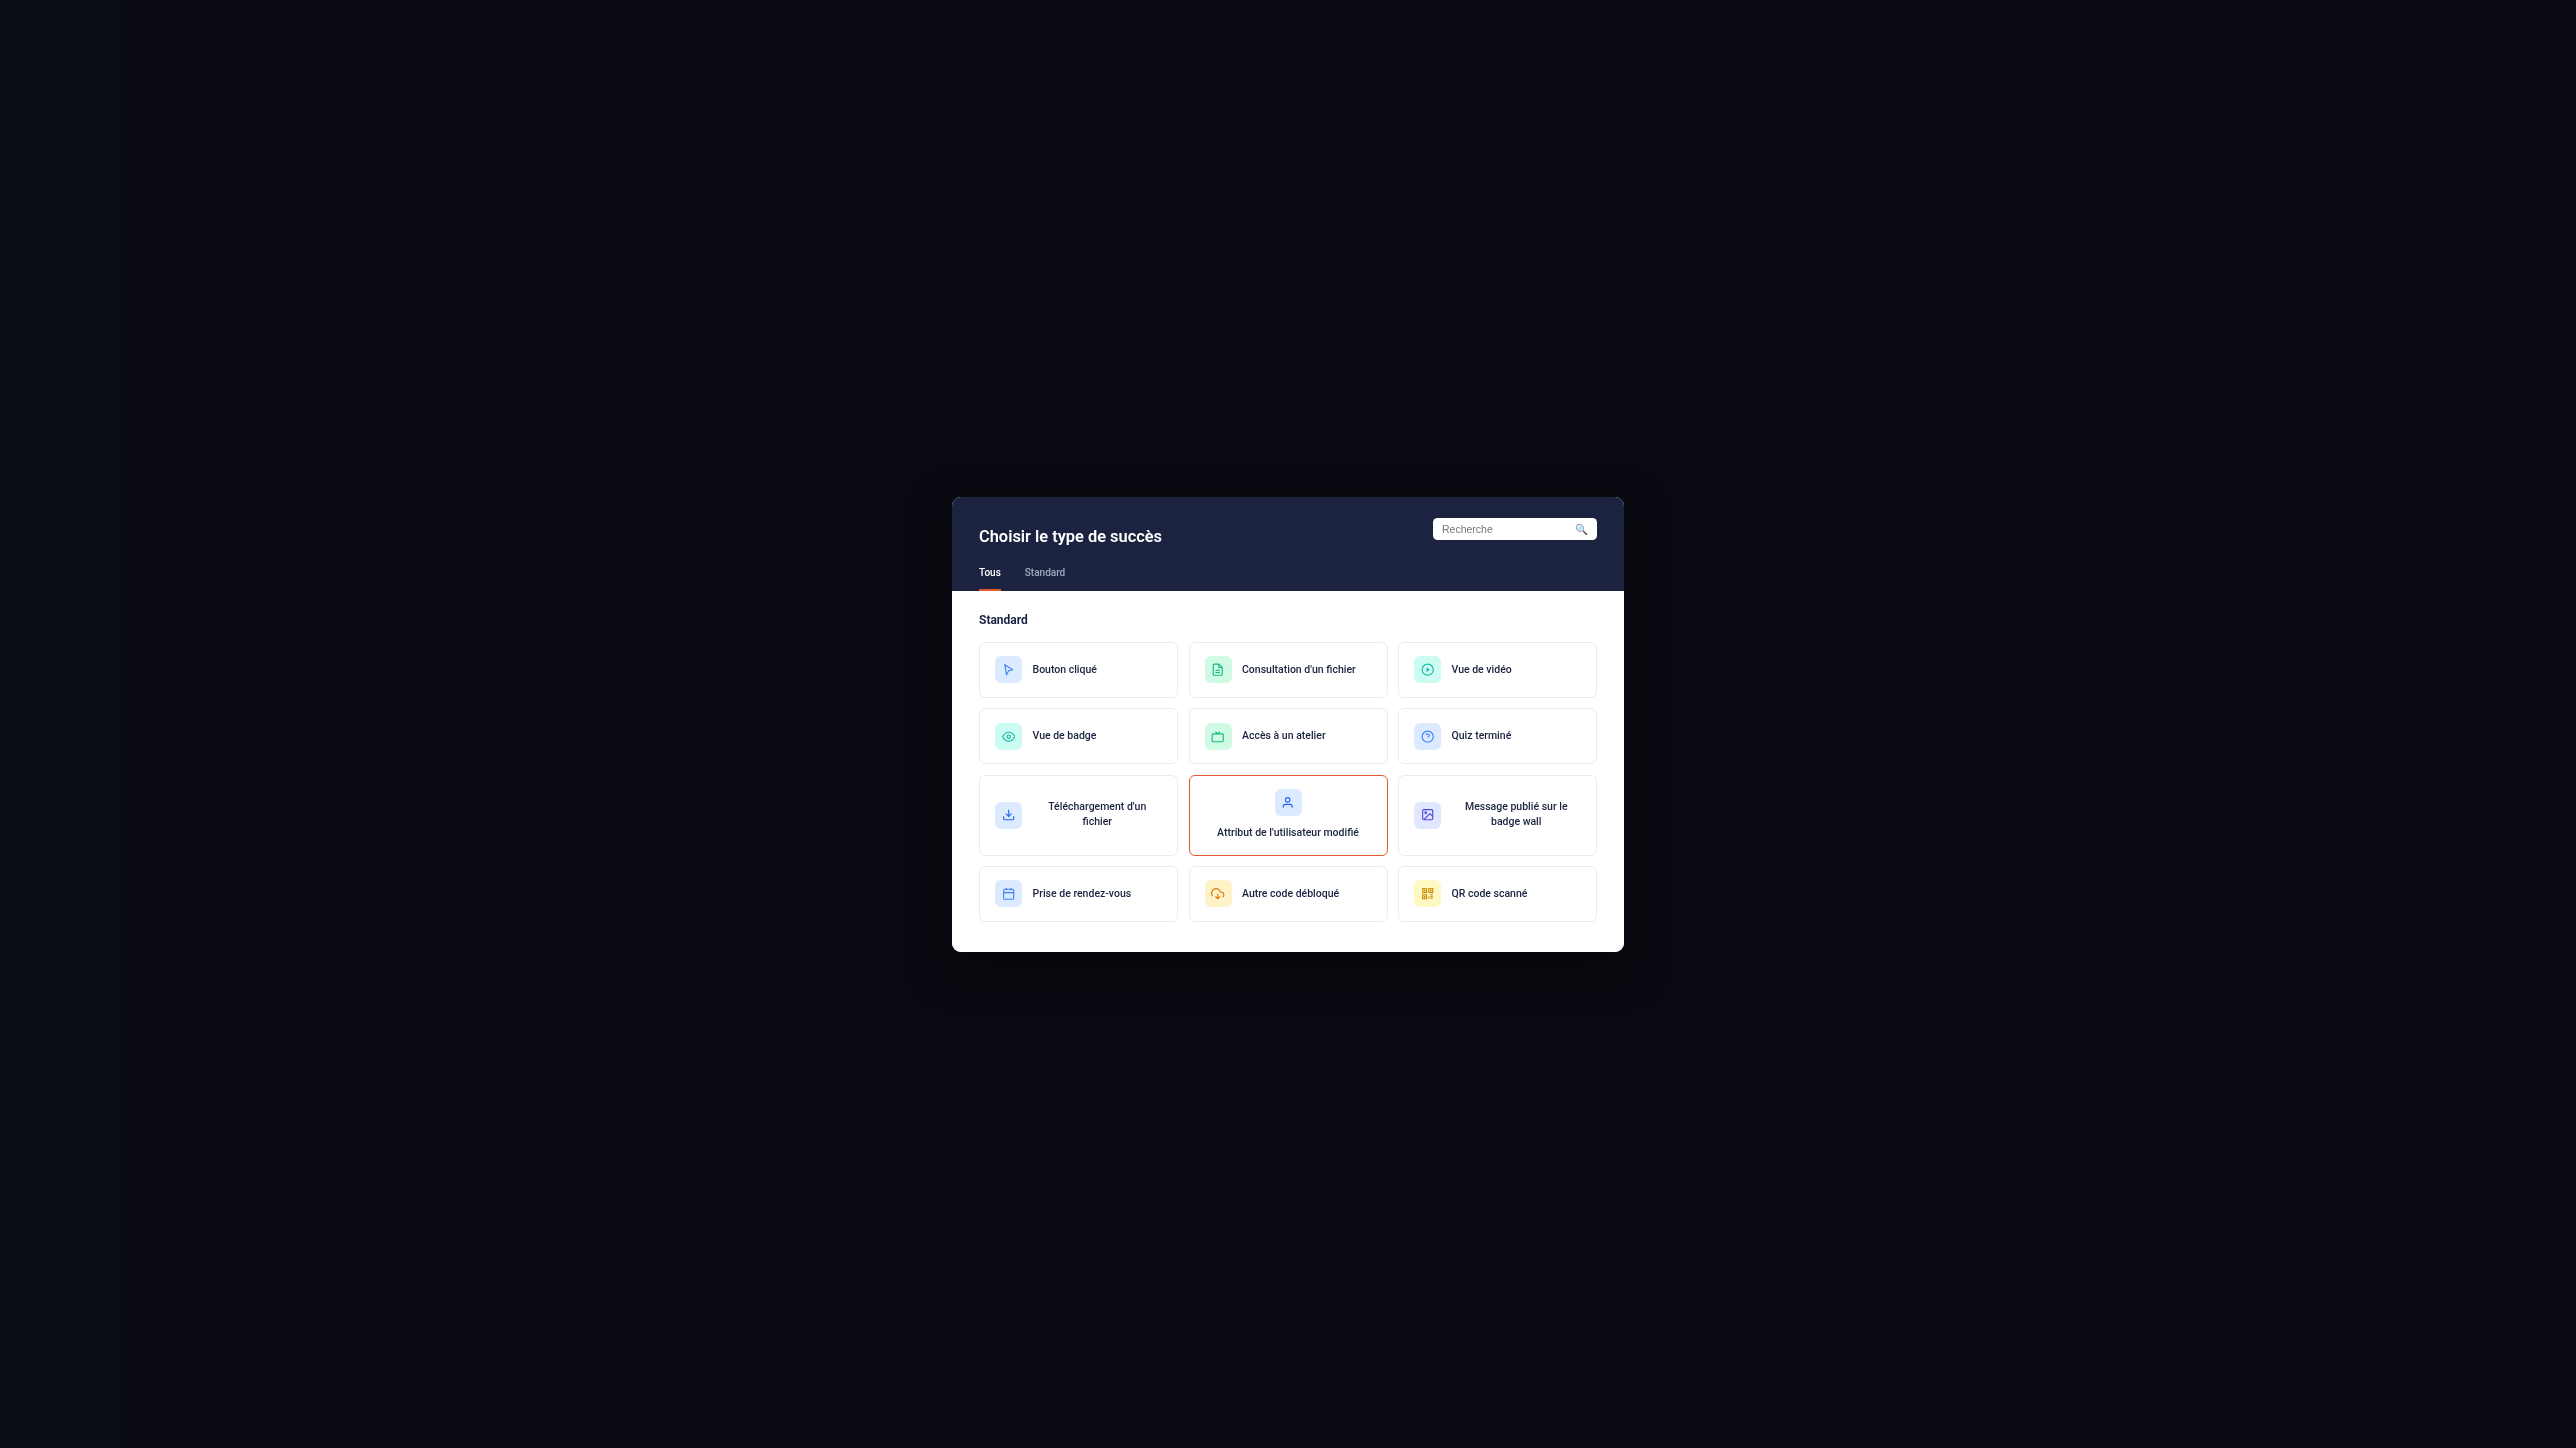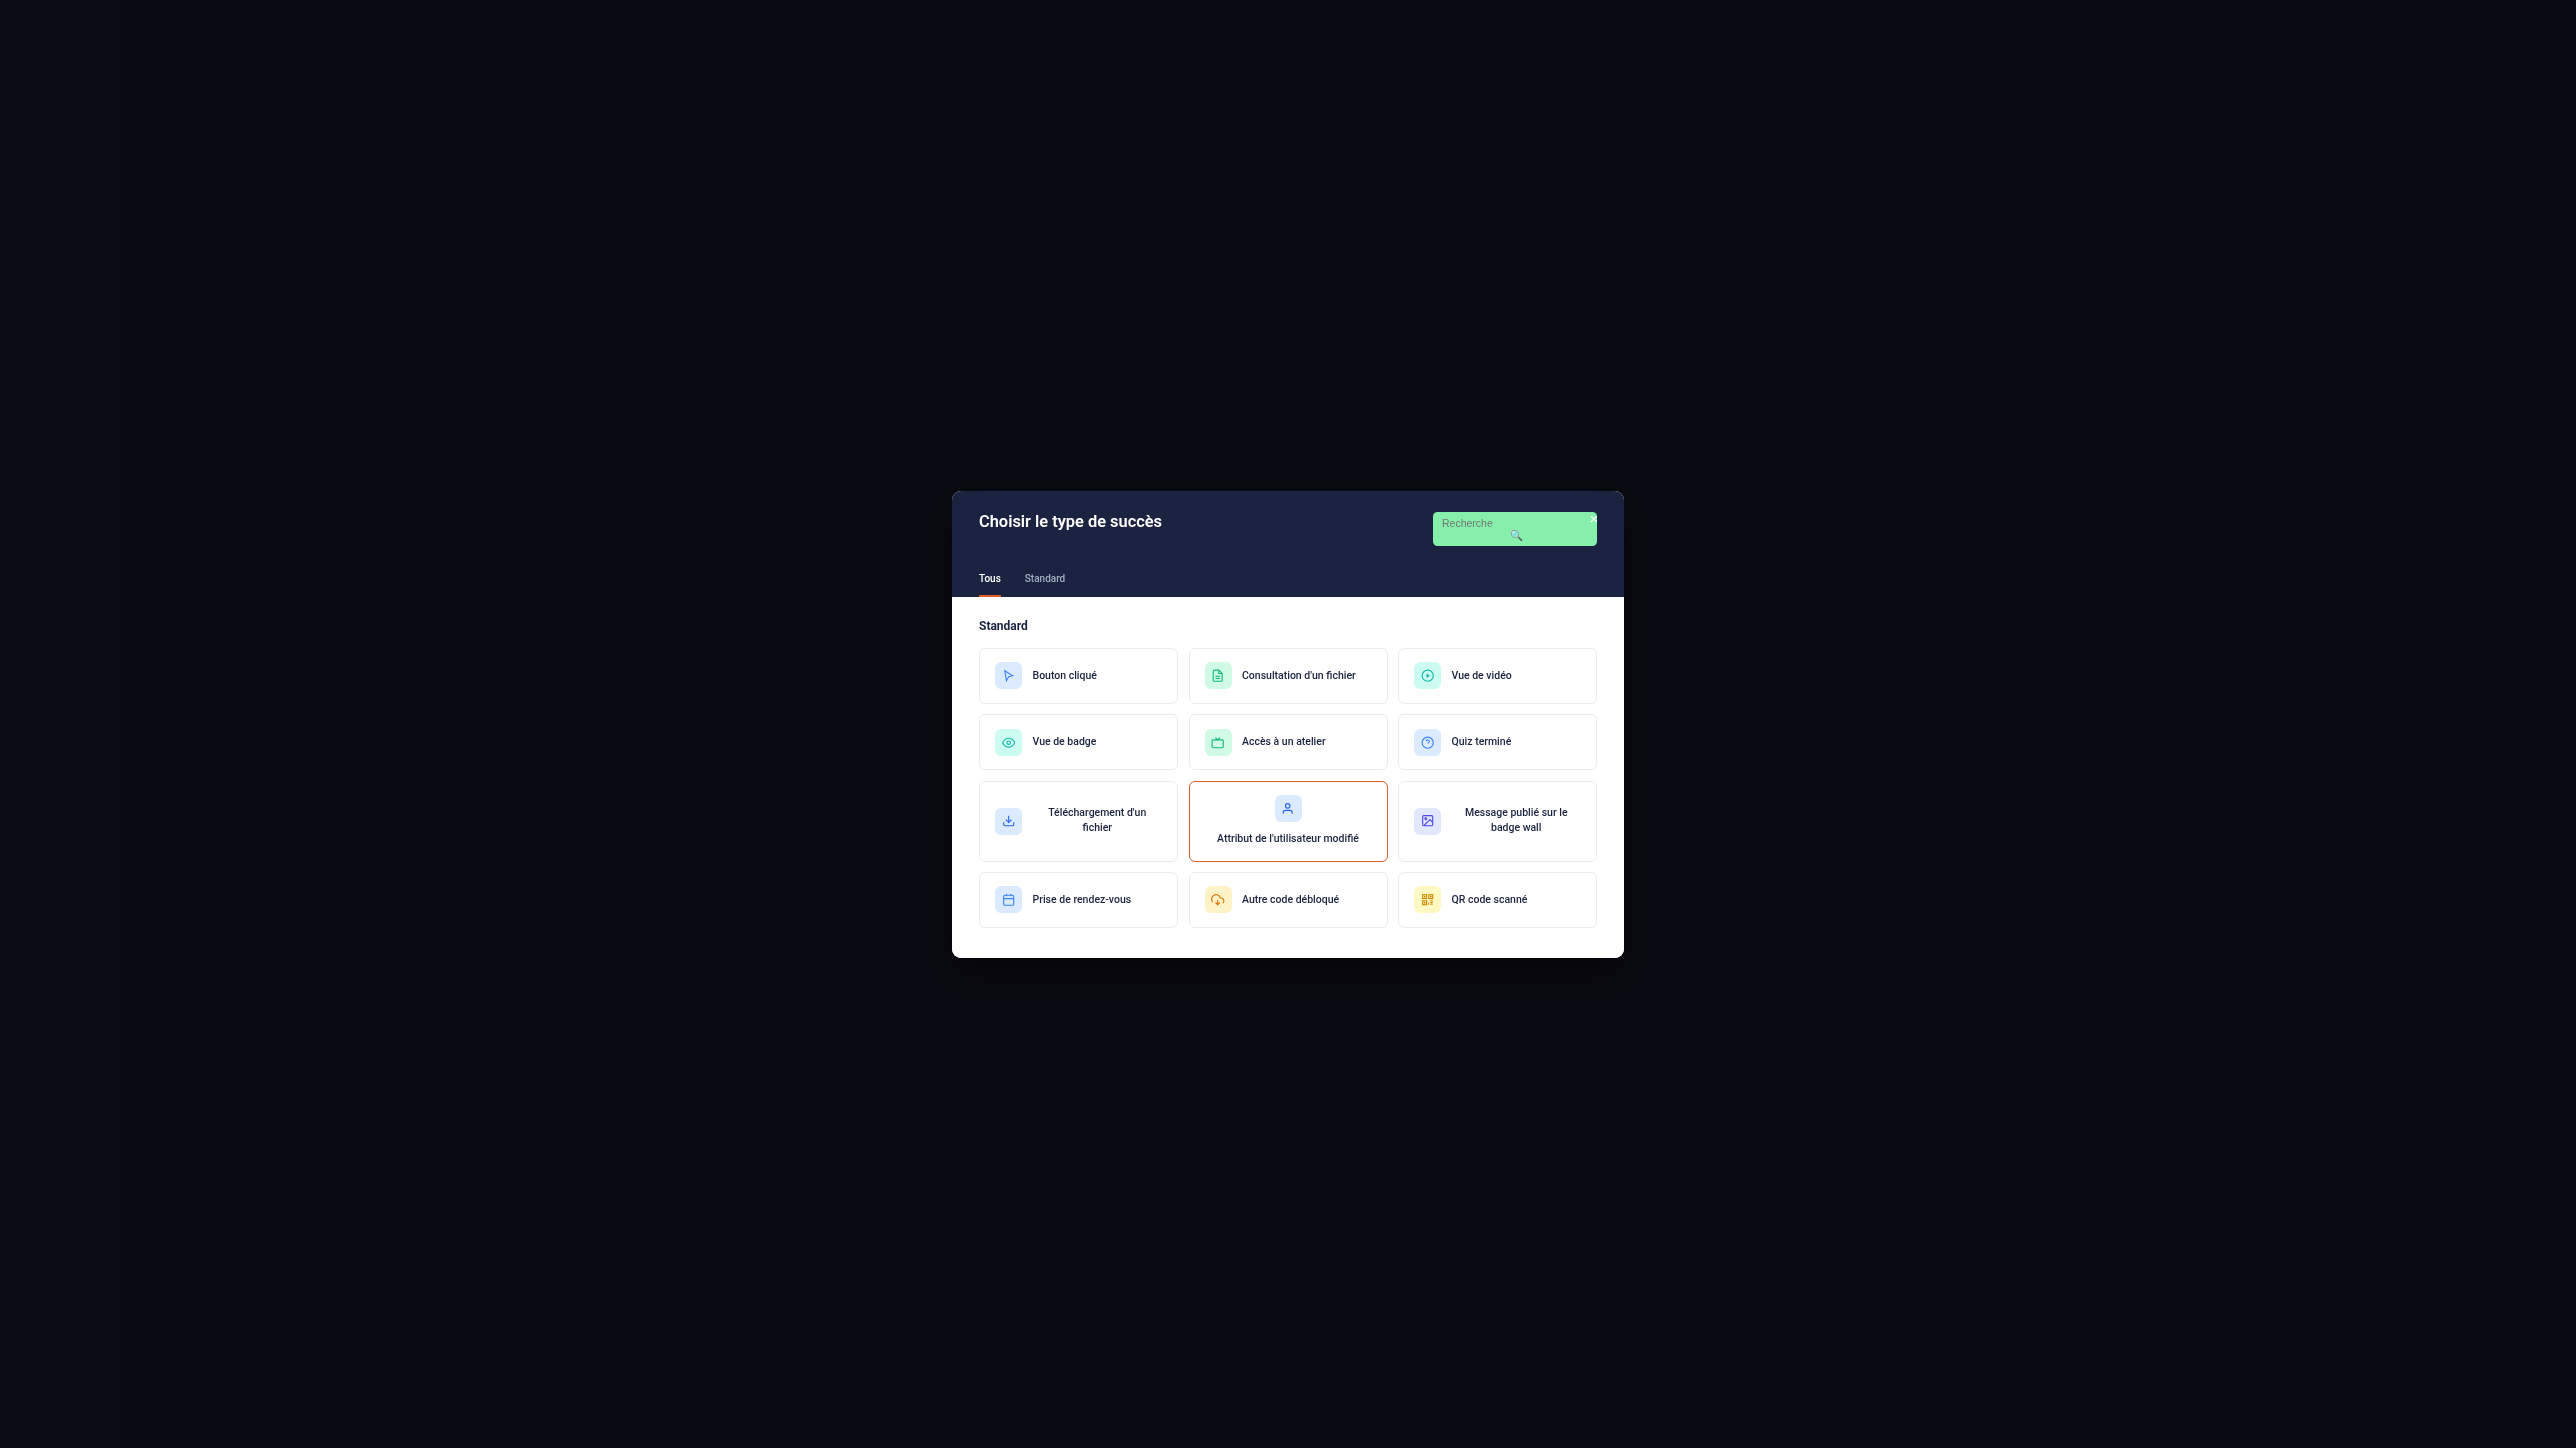--- a/index.html
+++ b/index.html
@@ -90,25 +90,24 @@
     .tab.active {
       color: #fff;
       border-bottom: 2.2px solid #e05c2a;
     }
 
     .search-area {
       margin-left: auto;
       margin-bottom: 10.5px;
       display: flex;
       align-items: center;
-      background: #86efac;
+      background: #ffffff;
       border-radius: 4.5px;
       padding: 4.5px 9px;
       width: 164px;
-      flex-direction: column;
     }
 
     .search-input {
       border: none;
       outline: none;
       font-size: 10.5px;
       color: #333;
       width: 100%;
       background: transparent;
     }
@@ -183,21 +182,21 @@
   </style>
 </head>
 <body>
 
 <div class="sidebar-hint"></div>
 
 <div class="bg-overlay">
   <div class="modal">
 
     <div class="modal-header">
-      <div style="display:flex; align-items:flex-start; justify-content:space-between;">
+      <div style="display:flex; align-items:flex-end; justify-content:space-between;">
         <h2 class="modal-title">Choisir le type de succès</h2>
         <div style="display:flex; align-items:center; gap:12px; margin-bottom:10.5px;">
           <div class="search-area">
             <input class="search-input" type="text" placeholder="Recherche" style="">
             <span class="search-icon">🔍</span>
           </div>
           <button class="modal-close">×</button>
         </div>
       </div>
 

